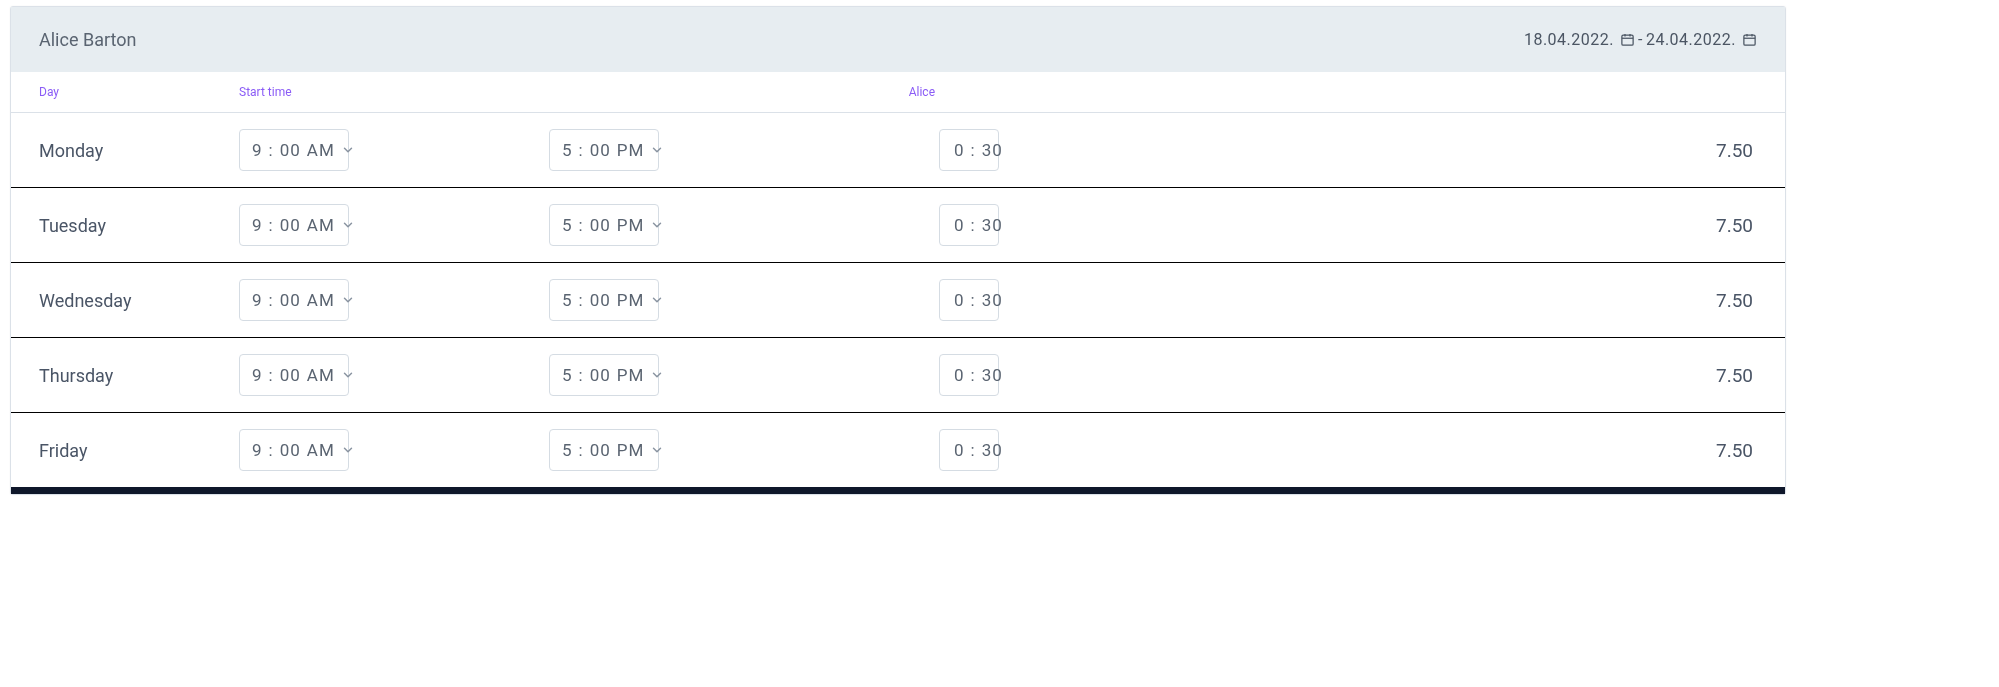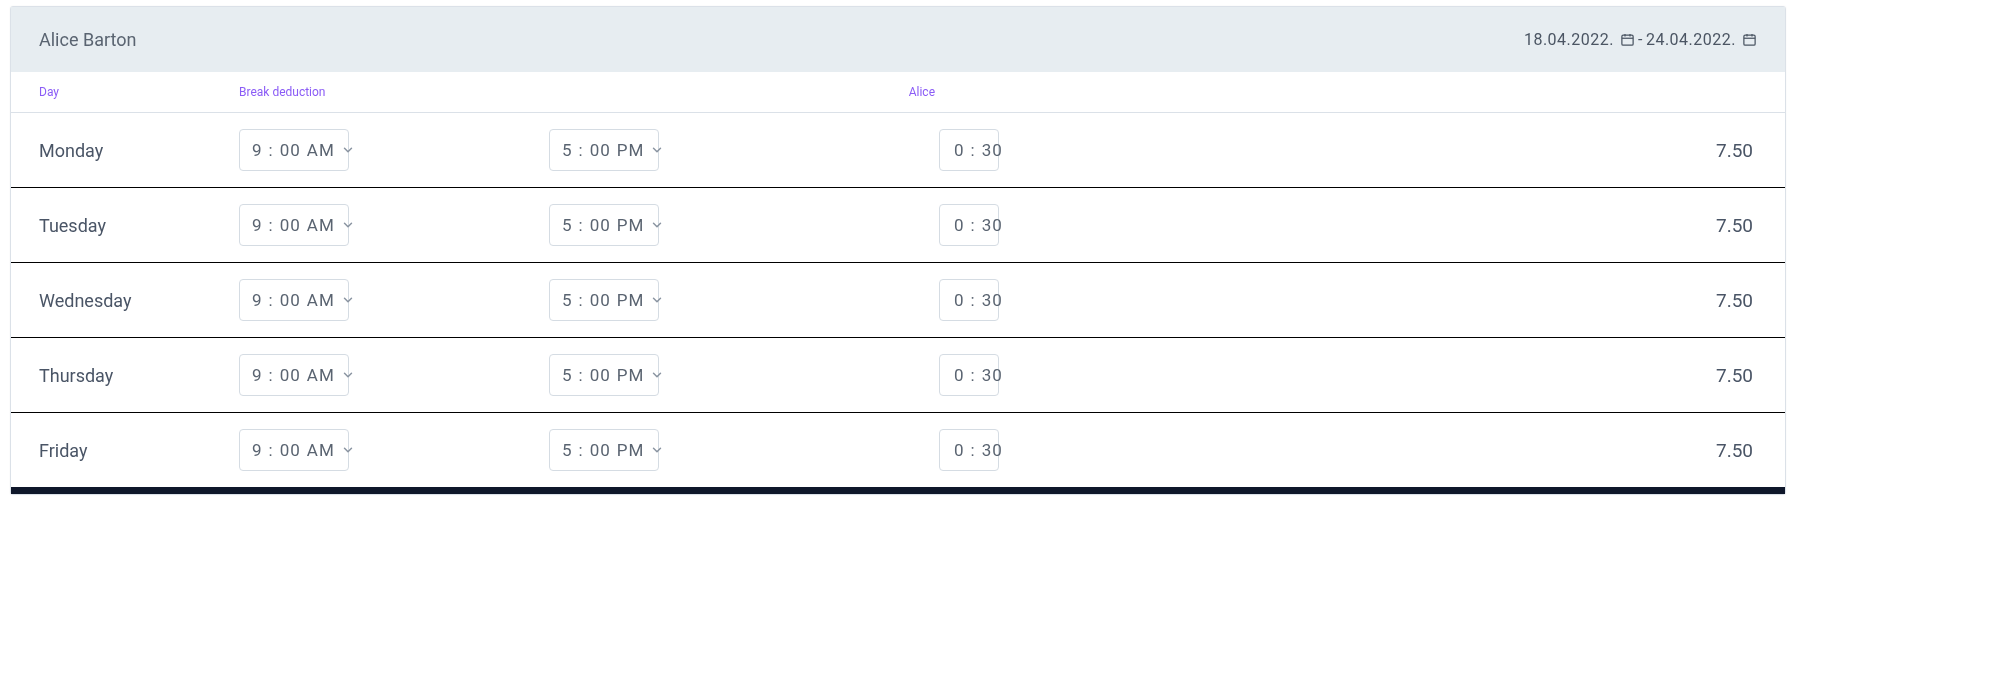--- a/index.html
+++ b/index.html
@@ -170,21 +170,21 @@
             <line x1="8" y1="3" x2="8" y2="7"></line>
             <line x1="16" y1="3" x2="16" y2="7"></line>
           </svg>
         </span>
       </span>
     </div>
   </div>
 
   <div class="table-header">
     <span>Day</span>
-    <span>Break deduction</span>
+    <span>Start time</span>
     <span class="col-total-header">Alice</span>
   </div>
 
   <div id="rows-container">
       <div class="table-row">
         <div class="day-label">Monday</div>
         <div><div class="time-picker">
             <span class="hh">9</span>
             <span class="sep">:</span>
             <span class="mm">00</span> 

